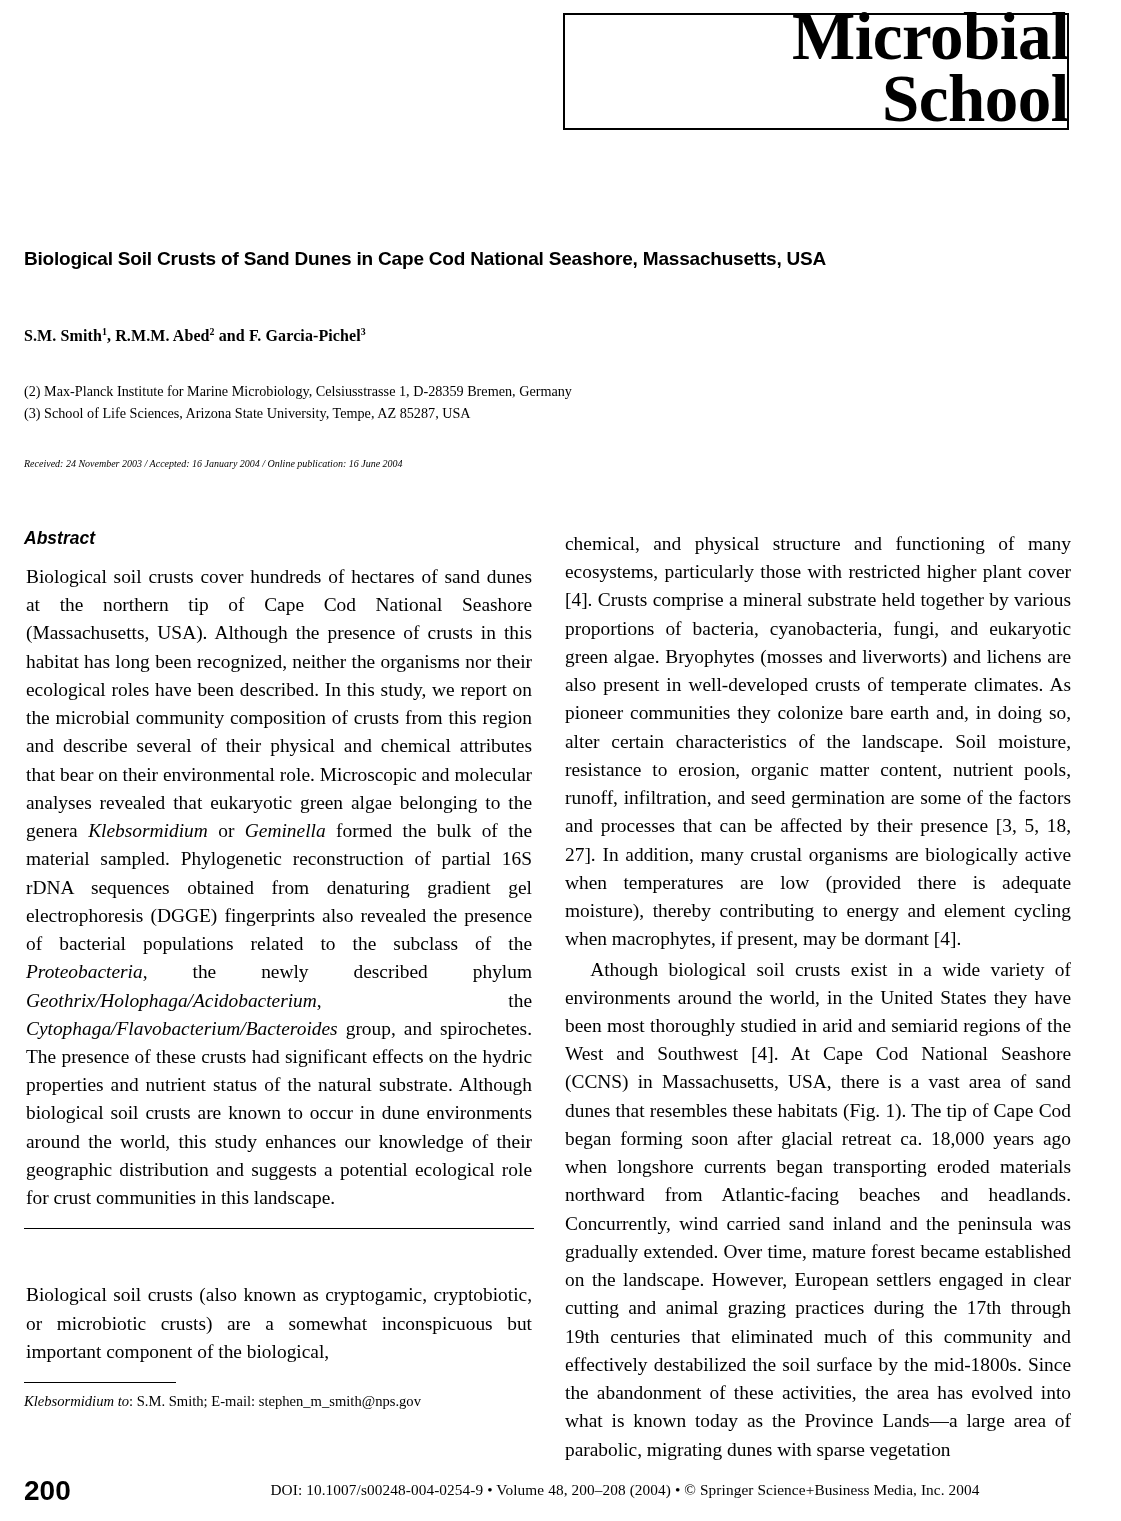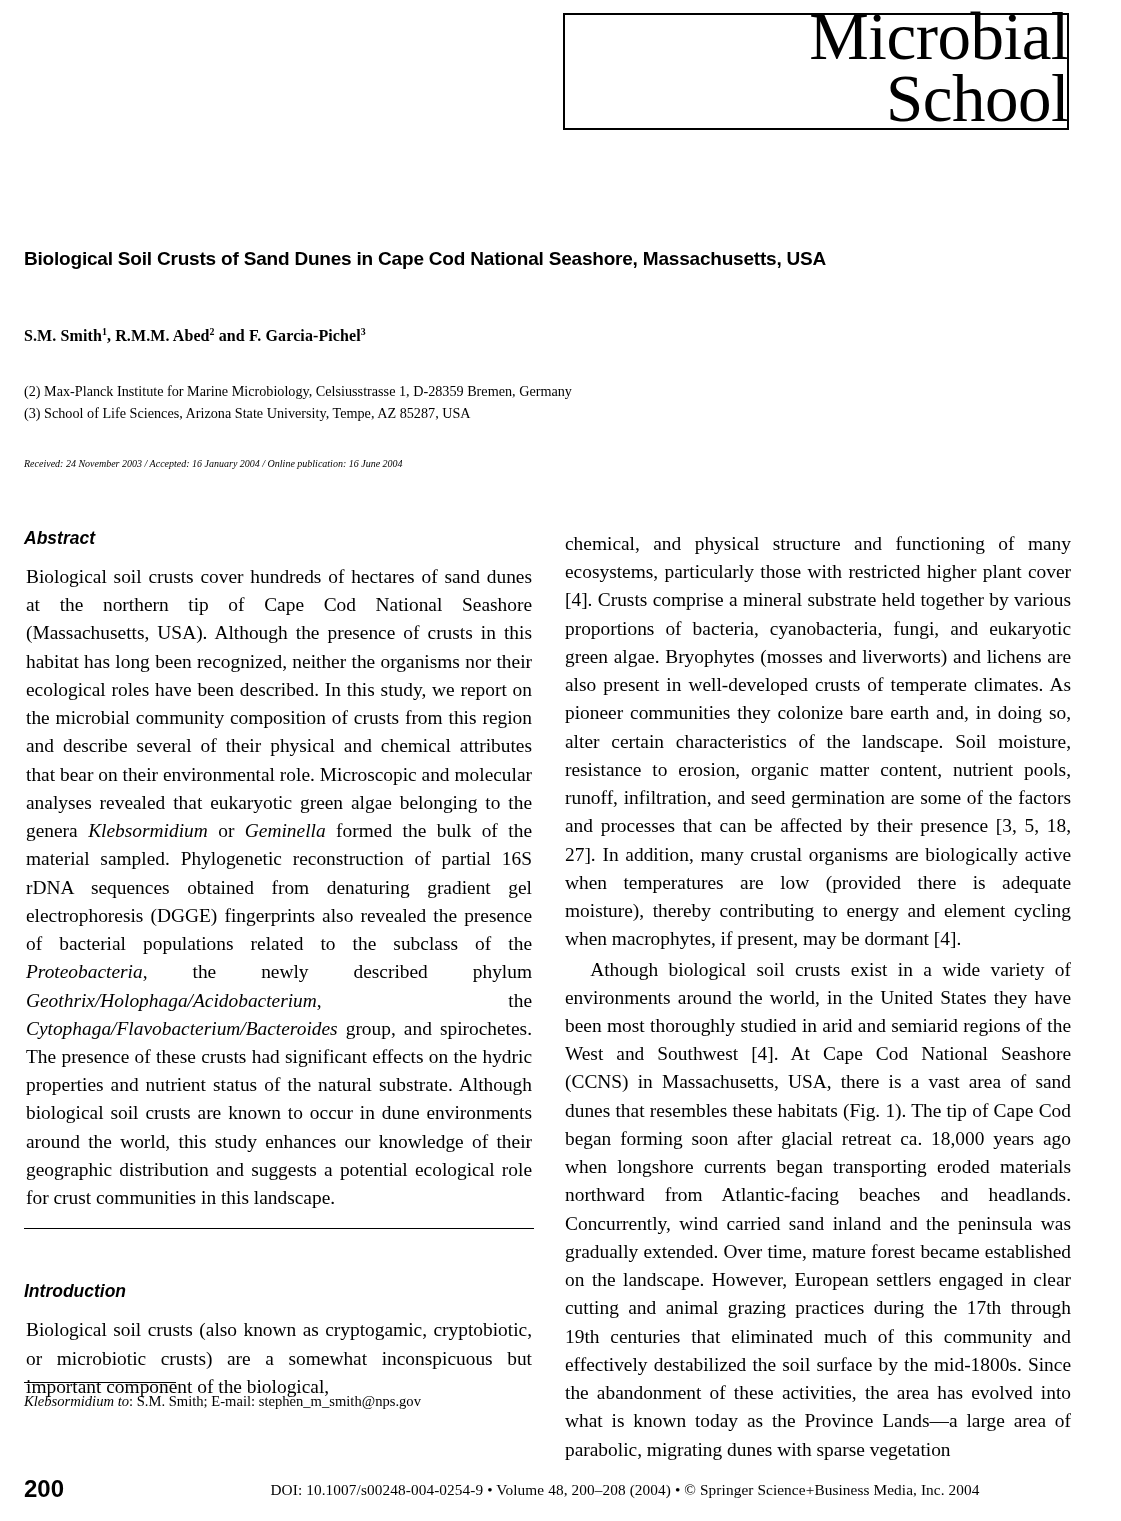--- a/index.html
+++ b/index.html
@@ -30,20 +30,21 @@
     position: absolute;
     left: 563px;
     top: 6px;
     width: 510px;
     text-align: right;
     font-family: "Liberation Serif", "DejaVu Serif", serif;
     font-size: 67px;
     line-height: 0.92;
     letter-spacing: -0.5px;
     white-space: nowrap;
+    font-weight: bold;
   }
   .logo-line {
     display: block;
     padding-right: 4px;
   }
 
   
   .title {
     position: absolute;
     left: 24px;
@@ -141,21 +142,21 @@
   }
   .footnote-text i { font-style: italic; }
 
   
   .page-number {
     position: absolute;
     left: 24px;
     top: 1475px;
     font-family: "Liberation Sans", "DejaVu Sans", sans-serif;
     font-weight: bold;
-    font-size: 24px;
+    font-size: 28px;
   }
   .footer-info {
     position: absolute;
     left: 180px;
     top: 1481px;
     width: 890px;
     text-align: center;
     font-size: 15.3px;
     letter-spacing: 0.1px;
   }
@@ -182,21 +183,20 @@
 
 <div class="dates">Received: 24 November 2003 / Accepted: 16 January 2004 / Online publication: 16 June 2004</div>
 
 <div class="col col-left">
   <div class="section-head">Abstract</div>
   <p class="body-par"><span>Biological soil crusts cover hundreds of hectares of sand dunes at the northern tip of Cape Cod National Seashore (Massachusetts, USA). Although the presence of crusts in this habitat has long been recognized, neither the organisms nor their ecological roles have been described. In this study, we report on the microbial community composition of crusts from this region and describe several of their physical and chemical attributes that bear on their environmental role. Microscopic and molecular analyses revealed that eukaryotic green algae belonging to the genera </span><i>Klebsormidium</i><span> or </span><i>Geminella</i><span> formed the bulk of the material sampled. Phylogenetic reconstruction of partial 16S rDNA sequences obtained from denaturing gradient gel electrophoresis (DGGE) fingerprints also revealed the presence of bacterial populations related to the subclass of the </span><i>Proteobacteria</i><span>, the newly described phylum </span><i>Geothrix/Holophaga/Acidobacterium</i><span>, the </span><i>Cytophaga/Flavobacterium/Bacteroides</i><span> group, and spirochetes. The presence of these crusts had significant effects on the hydric properties and nutrient status of the natural substrate. Although biological soil crusts are known to occur in dune environments around the world, this study enhances our knowledge of their geographic distribution and suggests a potential ecological role for crust communities in this landscape.</span></p>
 
   <hr class="abstract-rule">
 
   <div class="intro-block">
-    <div class="section-head">Introduction</div>
     <p class="body-par">Biological soil crusts (also known as cryptogamic, cryptobiotic, or microbiotic crusts) are a somewhat inconspicuous but important component of the biological,</p>
   </div>
 </div>
 
 <div class="col col-right">
   <p class="body-par">chemical, and physical structure and functioning of many ecosystems, particularly those with restricted higher plant cover [4]. Crusts comprise a mineral substrate held together by various proportions of bacteria, cyanobacteria, fungi, and eukaryotic green algae. Bryophytes (mosses and liverworts) and lichens are also present in well-developed crusts of temperate climates. As pioneer communities they colonize bare earth and, in doing so, alter certain characteristics of the landscape. Soil moisture, resistance to erosion, organic matter content, nutrient pools, runoff, infiltration, and seed germination are some of the factors and processes that can be affected by their presence [3, 5, 18, 27]. In addition, many crustal organisms are biologically active when temperatures are low (provided there is adequate moisture), thereby contributing to energy and element cycling when macrophytes, if present, may be dormant [4].</p>
   <p class="body-par">Athough biological soil crusts exist in a wide variety of environments around the world, in the United States they have been most thoroughly studied in arid and semiarid regions of the West and Southwest [4]. At Cape Cod National Seashore (CCNS) in Massachusetts, USA, there is a vast area of sand dunes that resembles these habitats (Fig. 1). The tip of Cape Cod began forming soon after glacial retreat ca. 18,000 years ago when longshore currents began transporting eroded materials northward from Atlantic-facing beaches and headlands. Concurrently, wind carried sand inland and the peninsula was gradually extended. Over time, mature forest became established on the landscape. However, European settlers engaged in clear cutting and animal grazing practices during the 17th through 19th centuries that eliminated much of this community and effectively destabilized the soil surface by the mid-1800s. Since the abandonment of these activities, the area has evolved into what is known today as the Province Lands—a large area of parabolic, migrating dunes with sparse vegetation</p>
 </div>
 
 <div class="footnote">

